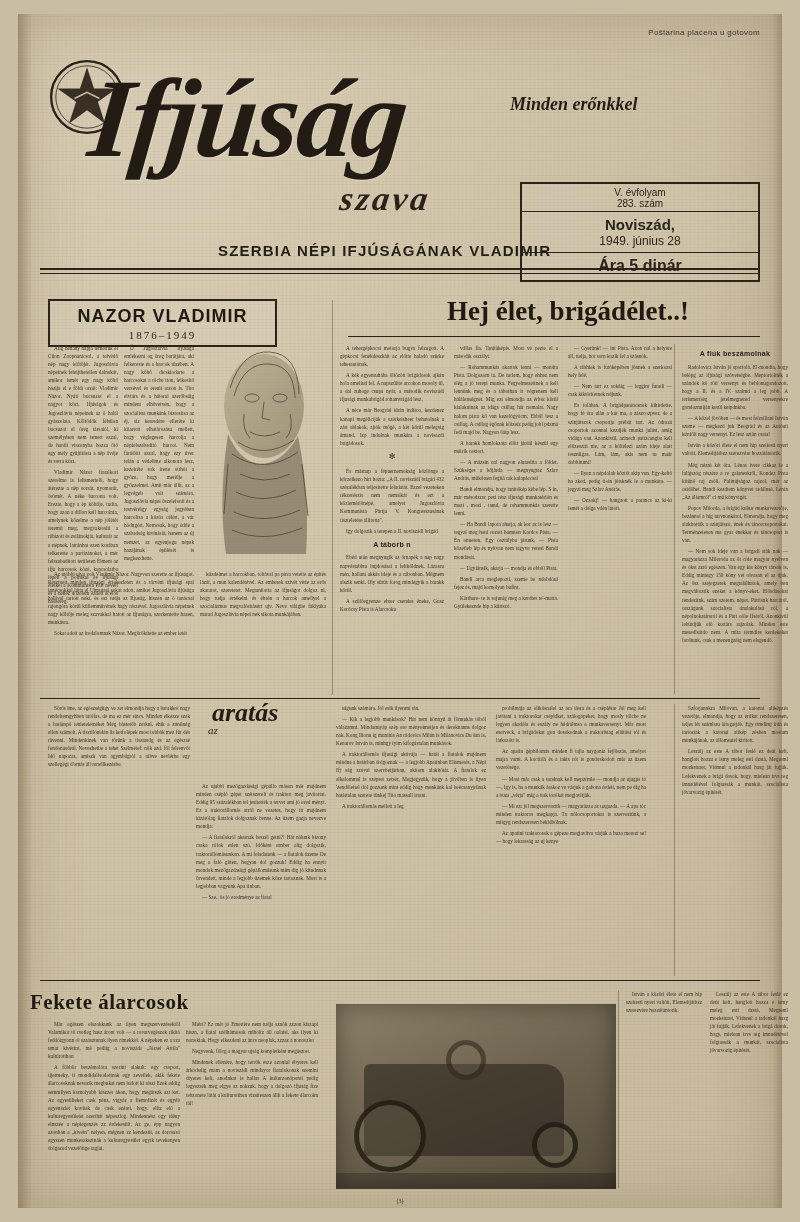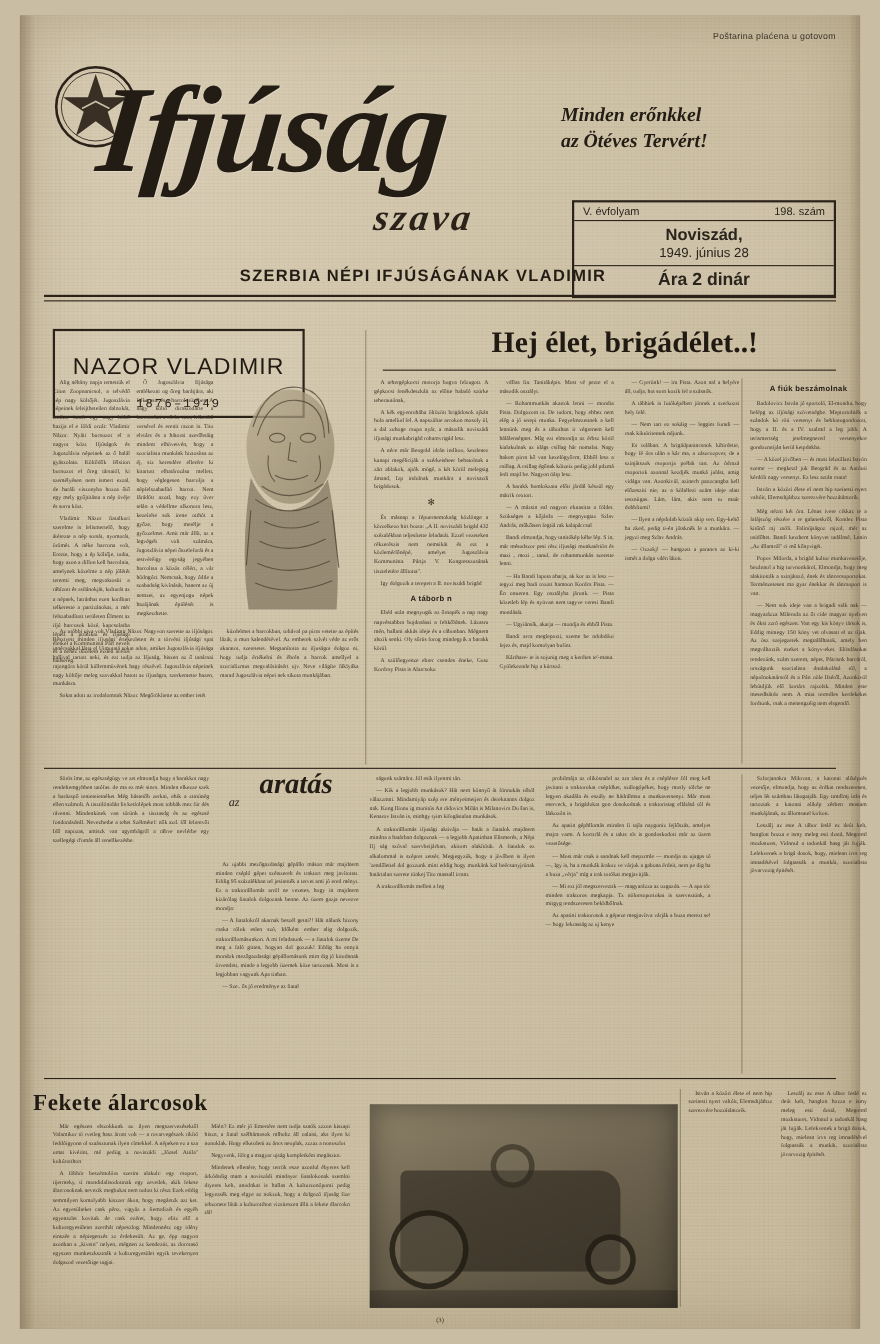--- a/index.html
+++ b/index.html
@@ -81,20 +81,21 @@
   .issuebox{
     position:absolute;right:22px;top:168px;
     width:236px;border:2px solid #2b2219;
     text-align:center;background:rgba(255,255,255,.06);
   }
   .issuebox .row1{
     display:flex;justify-content:space-between;
     font-size:10px;padding:3px 8px 2px;
     border-bottom:1px solid #2b2219;
     font-family:"Liberation Sans",sans-serif;
+    flex-direction:column;
   }
   .issuebox .row2{
     font-family:"Liberation Sans",sans-serif;
     font-weight:bold;font-size:15px;padding:4px 0 1px;
   }
   .issuebox .row3{
     font-family:"Liberation Sans",sans-serif;
     font-size:12px;padding:0 0 4px;
     border-bottom:1px solid #2b2219;
   }
@@ -123,25 +124,25 @@
     position:absolute;border-left:1px solid #6a5c44;opacity:.55;
   }
 
   
   .namebox{
     position:absolute;left:30px;top:285px;width:225px;
     border:2px solid #2b2219;padding:5px 0 4px;text-align:center;
     background:rgba(255,255,255,.05);
   }
   .namebox h2{
-    margin:16px;font-family:"Liberation Sans",sans-serif;
-    font-size:21px;font-weight:normal;letter-spacing:1px;color:#201a12;
+    margin:0;font-family:"Liberation Sans",sans-serif;
+    font-size:18px;font-weight:bold;letter-spacing:1px;color:#201a12;
   }
   .namebox .yrs{
-    font-family:Liberation Mono, monospace;
+    font-family:Liberation Serif, serif;
     font-size:11px;letter-spacing:2px;margin-top:2px;color:#2b2219;text-align:center;
   }
   .h-hej{
     position:absolute;left:330px;top:282px;width:440px;text-align:center;
   }
   .h-hej .t{
     font-family:"Liberation Serif",serif;font-weight:bold;
     font-size:27px;color:#201a12;letter-spacing:0px;
   }
   .h-hej .s{
@@ -164,21 +165,21 @@
   .kozeleg{
     position:absolute;left:178px;top:690px;width:180px;height:66px;
   }
   .kozeleg .k1{
     font-family:"Liberation Sans",sans-serif;font-weight:bold;
     font-size:28px;letter-spacing:1px;color:#241d15;
     -webkit-text-stroke:0px;
   }
   .kozeleg .k2{
     font-style:italic;font-weight:bold;font-size:26px;color:#241d15;
-    margin-top:-6px;margin-left:40px;
+    margin-top:-6px;margin-left:16px;
   }
   .kozeleg .k3{
     position:absolute;left:12px;top:20px;font-size:11px;font-style:italic;
   }
 
   
   .fekete{
     position:absolute;left:12px;top:976px;width:270px;
   }
   .fekete h3{
@@ -230,31 +231,30 @@
     </svg>
   </div>
 
   <div class="logo">
     <div class="logo-text">Ifjúság</div>
     <div class="logo-sub">szava</div>
   </div>
 
   <div class="slogan">
     <div>Minden erőnkkel</div>
-    <div>az Ötéves Tervért!</div>
   </div>
 
   <div class="issuebox">
     <div class="row1">
       <span>V. évfolyam</span>
-      <span>198. szám</span>
+      <span>283. szám</span>
     </div>
     <div class="row2">Noviszád,</div>
     <div class="row3">1949. június 28</div>
-    <div class="row4">Ára 2 dinár</div>
+    <div class="row4">Ára 5 dinár</div>
   </div>
 
   <div class="kicker">SZERBIA NÉPI IFJÚSÁGÁNAK VLADIMIR</div>
 
   <div class="rule" style="top:254px;"></div>
   <div class="rule thin" style="top:259px;"></div>
 
   <div class="namebox">
     <h2>NAZOR VLADIMIR</h2>
     <div class="yrs">1876–1949</div>

